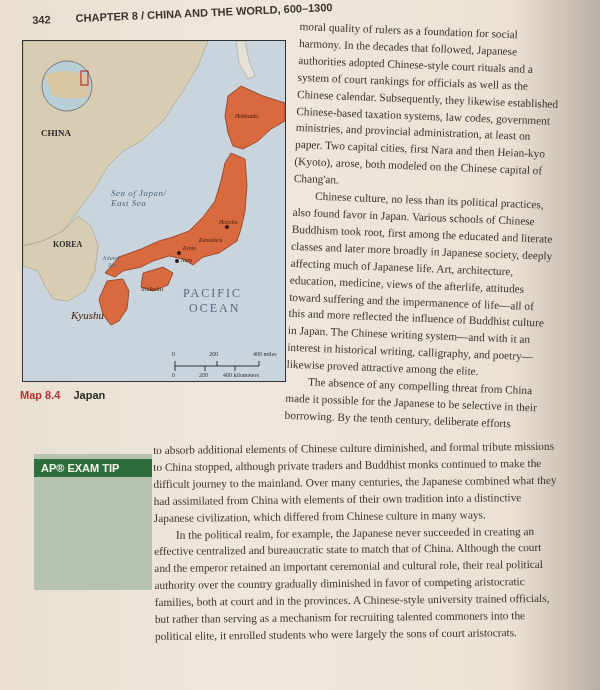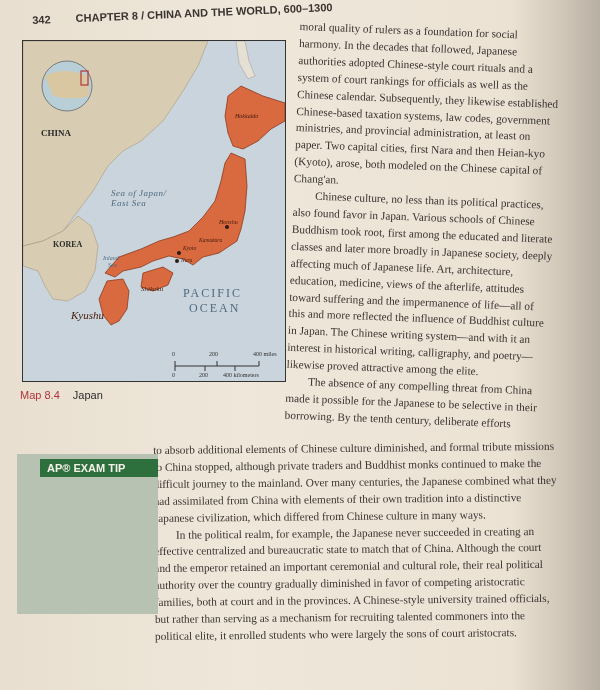--- a/index.html
+++ b/index.html
@@ -4,30 +4,30 @@
 <style>
   html,body{margin:0;padding:0;}
   body{width:600px;height:690px;overflow:hidden;background:#e9e0d2;position:relative;font-family:"Liberation Serif",serif;color:#3a3330;}
   .page{position:absolute;left:0;top:0;width:600px;height:690px;background:linear-gradient(90deg,#e8dfd0 0%,#efe7da 40%,#ebe2d4 85%,#cfc6b8 94%,#b8afa3 100%);}
   .header{position:absolute;left:32px;top:14px;font-family:"Liberation Sans",sans-serif;font-weight:bold;font-size:11px;color:#3a3330;transform:rotate(-2.5deg);transform-origin:left top;white-space:nowrap;}
   .header .num{margin-right:22px;}
   .map{position:absolute;left:22px;top:40px;width:262px;height:340px;border:1.5px solid #333;background:#c9d4dc;overflow:hidden;}
   .map svg{position:absolute;left:0;top:0;}
   .mlabel{position:absolute;font-family:"Liberation Serif",serif;white-space:nowrap;}
   .caption{position:absolute;left:20px;top:389px;font-family:"Liberation Sans",sans-serif;}
-  .caption .title{font-size:11px;font-weight:normal;}
+  .caption .title{font-size:11px;font-weight:bold;}
   .caption .title .mapnum{color:#b3343a;margin-right:10px;}
   .caption .title .mapname{color:#2b2b2b;}
   .caption .desc{font-size:9px;color:#4a4440;line-height:12px;margin-top:2px;width:270px;}
   .col{position:absolute;font-size:11.3px;line-height:16.9px;color:#3a3330;}
   .col p{margin:0;}
   .rcol{left:300px;top:18px;width:262px;transform:rotate(2.2deg);transform-origin:left top;}
   .bcol{left:153px;top:442px;width:405px;transform:rotate(-0.6deg);transform-origin:left top;}
   .indent{text-indent:22px;}
-  .tip{position:absolute;left:17px;top:454px;width:118px;height:160px;background:#b7c2b3;padding-left:23px;}
+  .tip{position:absolute;left:34px;top:454px;width:118px;height:136px;background:#b7c2b3;}
   .tip .hd{background:#2e6f3e;color:#f4f1e8;font-family:"Liberation Sans",sans-serif;font-weight:bold;font-size:11px;padding:3px 7px;margin-top:5px;}
   .tip .bd{font-family:"Liberation Sans",sans-serif;font-size:10.4px;line-height:15px;color:#2a2a2a;padding:5px 8px;}
 </style>
 </head>
 <body>
 
 <div class="page">
 
   <div class="header">
     <span class="num">342</span>

